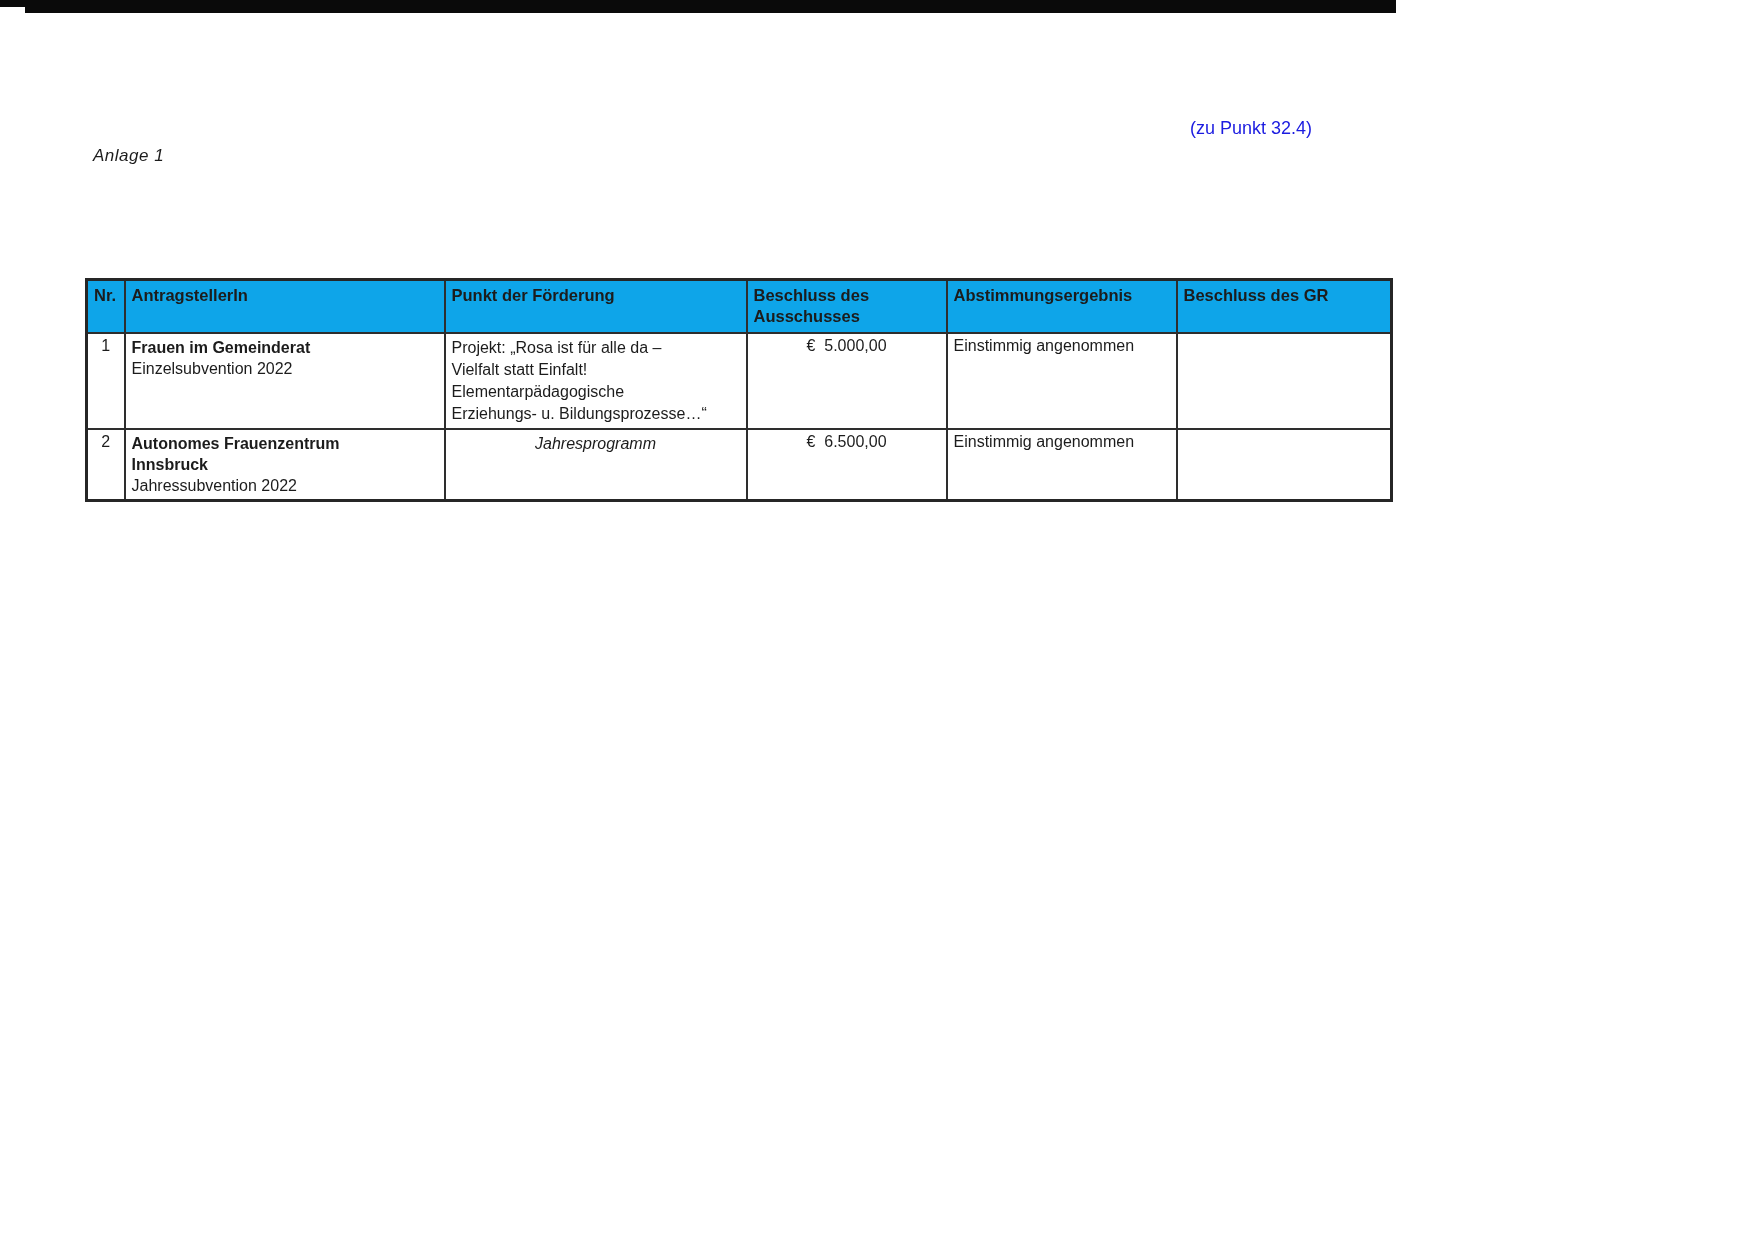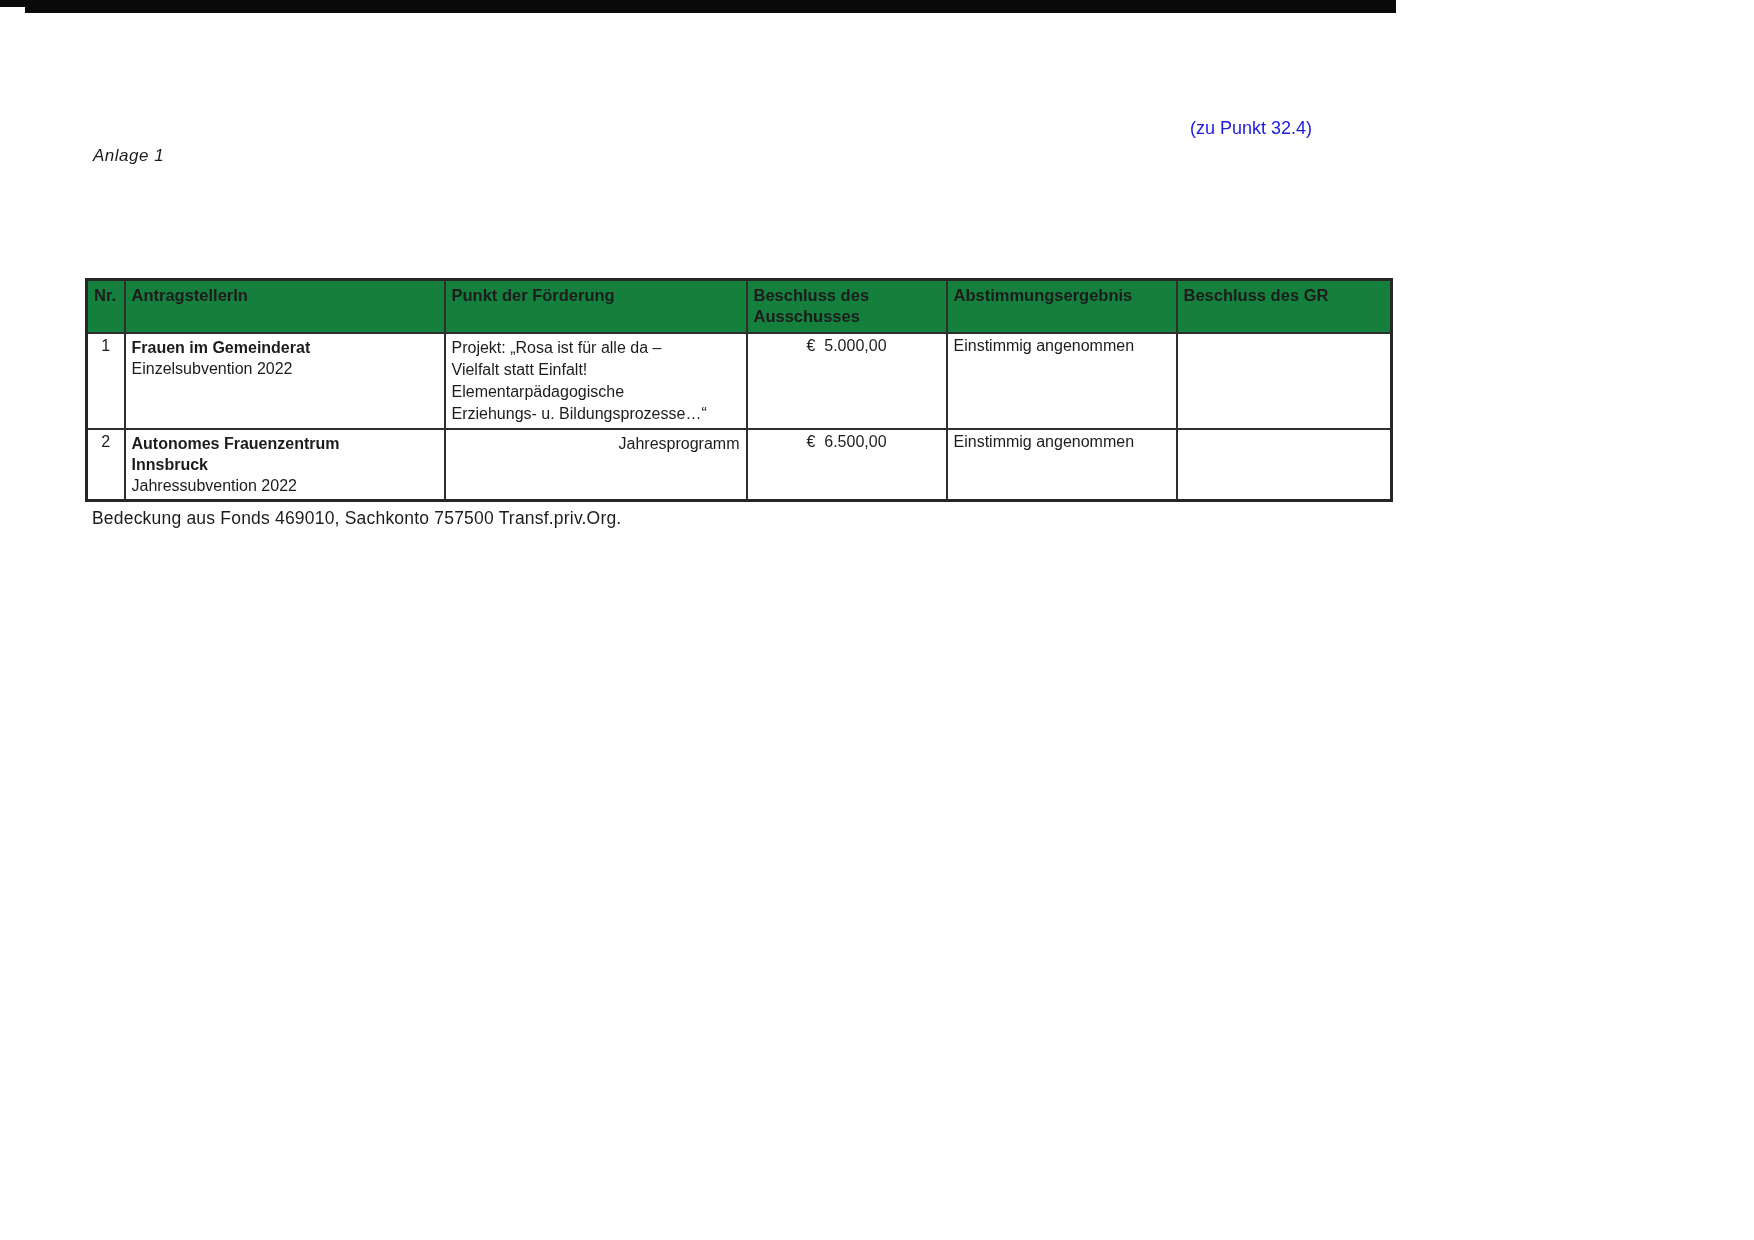--- a/index.html
+++ b/index.html
@@ -75,21 +75,21 @@
     font-size: 16px;
     border: 3px solid #262626;
   }
   table.main th, table.main td {
     border: 2px solid #2e2e2e;
     padding: 3px 6px;
     vertical-align: top;
     overflow: hidden;
   }
   table.main th {
-    background: #15803d;
+    background: #0ea5e9;
     text-align: left;
     font-weight: bold;
     font-size: 16.5px;
     line-height: 21px;
     height: 44px;
     padding-top: 4px;
   }
   td.nr-cell {
     text-align: center;
     padding-top: 7px;
@@ -104,23 +104,24 @@
   }
   .applicant-sub {
     font-weight: normal;
   }
   td.purpose-cell {
     padding-top: 6px;
     line-height: 22px;
     white-space: pre-line;
   }
   td.purpose-center {
-    text-align: right;
+    text-align: center;
     vertical-align: middle;
     white-space: normal;
+    font-style: italic;
   }
   td.amount-cell {
     text-align: center;
     vertical-align: middle;
     white-space: pre;
     border-radius: 11px;
   }
   td.vote-cell {
     vertical-align: middle;
     padding-left: 10px;
@@ -195,16 +196,15 @@
             <div class="applicant-sub">Jahressubvention 2022</div>
           </td>
           <td class="purpose-cell purpose-center">Jahresprogramm</td>
           <td class="amount-cell">€  6.500,00</td>
           <td class="vote-cell">Einstimmig angenommen</td>
           <td class="gr-cell"></td>
         </tr>
       </tbody>
     </table>
 
-    <div class="footer-note">Bedeckung aus Fonds 469010, Sachkonto 757500 Transf.priv.Org.</div>
 
   </div>
 </div>
 
 </body></html>

